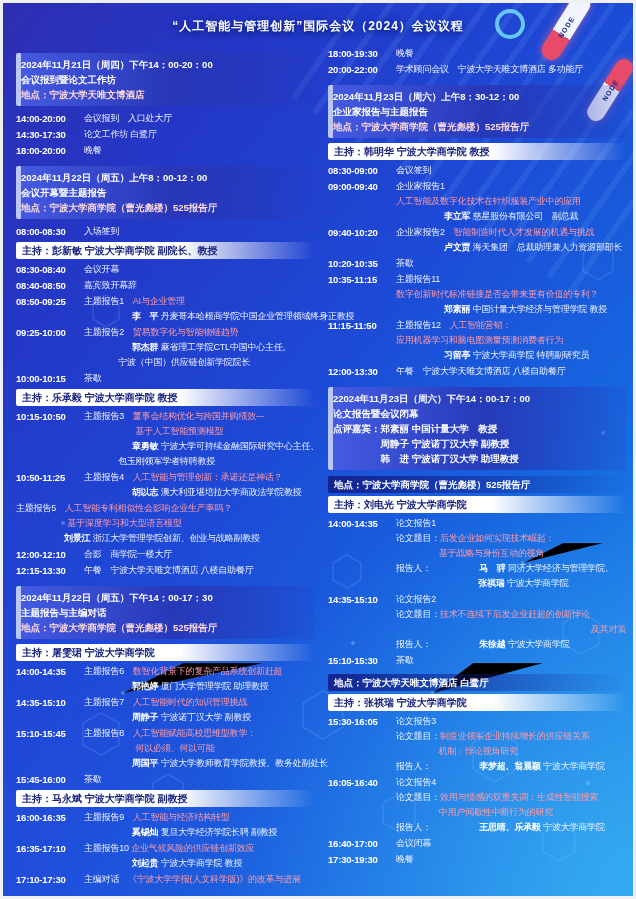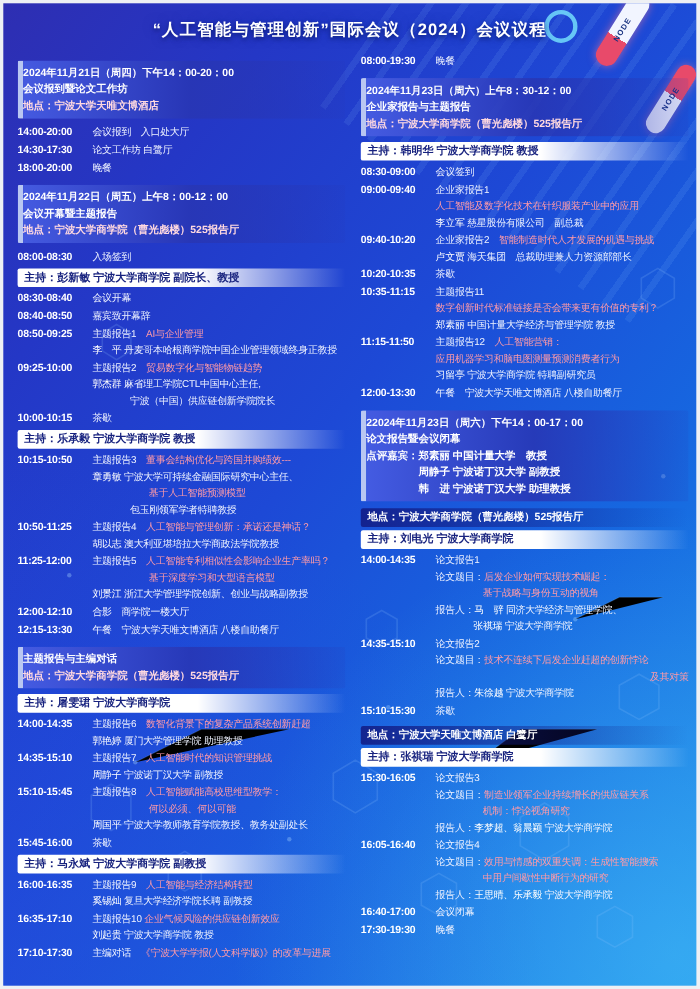--- a/index.html
+++ b/index.html
@@ -15,21 +15,21 @@
     opacity:.5;}
   .pill{position:absolute;border-radius:12px;display:flex;align-items:center;justify-content:center;
     font-size:7px;font-weight:bold;color:#16307e;letter-spacing:1px;}
   .pill-1{top:14px;right:30px;width:74px;height:20px;transform:rotate(-58deg);
     background:linear-gradient(90deg,#e84a6a 0 38%,#f2f5ff 38%);box-shadow:0 0 8px rgba(255,120,150,.6);}
   .pill-2{top:78px;right:-12px;width:70px;height:18px;transform:rotate(-58deg);
     background:linear-gradient(90deg,#f2f5ff 0 55%,#e84a6a 55%);box-shadow:0 0 8px rgba(255,120,150,.5);}
   .ring{position:absolute;top:6px;right:108px;width:22px;height:22px;border-radius:50%;
     border:4px solid rgba(120,230,255,.8);}
   .title{position:relative;z-index:1;text-align:center;color:#ffffff;font-weight:bold;
-    font-size:15px;letter-spacing:1px;padding:15px 0 8px;
+    font-size:12px;letter-spacing:1px;padding:15px 0 8px;
     text-shadow:0 2px 4px rgba(0,10,60,.55),0 0 10px rgba(0,40,160,.5);}
   .cols{position:relative;z-index:1;display:flex;gap:14px;padding:2px 13px 0;}
   .col{width:298px;flex:0 0 auto;}
   
   .sec{margin:8px 0 5px;padding:4px 8px 4px 0;border-left:5px solid #b9c7f2;border-radius:2px;
     background:linear-gradient(90deg,rgba(70,92,226,.95) 0%,rgba(40,54,180,.88) 52%,rgba(40,54,180,.12) 100%);}
   .sec-line{color:#ffffff;font-weight:bold;font-size:9.5px;line-height:15px;white-space:nowrap;}
   .sec-loc{color:#ffd9e0;}
   
   .host{margin:3px 0;padding:2px 6px;border-radius:2px;font-size:10px;font-weight:bold;color:#18237f;
@@ -39,21 +39,21 @@
   .locline{margin:6px 0 2px;padding:2px 6px;font-size:9.5px;font-weight:bold;color:#ffffff;
     background:linear-gradient(90deg,rgba(18,26,130,.85) 0%,rgba(18,26,130,0) 100%);
     border-radius:2px;white-space:nowrap;line-height:13px;}
   
   .row{display:flex;margin:1px 0;}
   .time{flex:0 0 68px;color:#ffffff;font-weight:bold;font-size:9.5px;line-height:15px;letter-spacing:-.2px;}
   .content{flex:1;min-width:0;}
   .line{font-size:9px;line-height:15px;white-space:nowrap;letter-spacing:-.2px;}
   .s-w{color:#eef2ff;}
   .s-t{color:#ff9aa8;}
-  .s-b{color:#ffffff;font-weight:normal;}
+  .s-b{color:#ffffff;font-weight:bold;margin-left:48px;}
   svg.hexes{position:absolute;inset:0;width:100%;height:100%;}
 </style>
 </head>
 <body>
 
 <div class="poster">
   <div class="decor-layer">
     <svg class="hexes" viewBox="0 0 630 893" xmlns="http://www.w3.org/2000/svg">
       <g fill="none" stroke="rgba(150,200,255,0.18)" stroke-width="1.5">
         <path d="M80 720 l18 -10 18 10 v22 l-18 10 -18 -10 z"></path>
@@ -163,53 +163,53 @@
           <div class="time">10:00-10:15</div>
           <div class="content">
             <div class="line"><span class="s-w">茶歇</span></div>
           </div>
         </div>
         <div class="host">主持：乐承毅 宁波大学商学院 教授</div>
         <div class="row">
           <div class="time">10:15-10:50</div>
           <div class="content">
             <div class="line"><span class="s-w">主题报告3　</span><span class="s-t">董事会结构优化与跨国并购绩效---</span></div>
+            <div class="line" style="margin-left: 5.7em;"><span class="s-t">基于人工智能预测模型</span></div>
             <div class="line"><span class="s-b">章勇敏 </span><span class="s-w">宁波大学可持续金融国际研究中心主任、</span></div>
-            <div class="line" style="margin-left: 5.7em;"><span class="s-t">基于人工智能预测模型</span></div>
             <div class="line" style="margin-left: 3.8em;"><span class="s-w">包玉刚领军学者特聘教授</span></div>
           </div>
         </div>
         <div class="row">
           <div class="time">10:50-11:25</div>
           <div class="content">
             <div class="line"><span class="s-w">主题报告4　</span><span class="s-t">人工智能与管理创新：承诺还是神话？</span></div>
             <div class="line"><span class="s-b">胡以志 </span><span class="s-w">澳大利亚堪培拉大学商政法学院教授</span></div>
           </div>
         </div>
         <div class="row">
-          <div class="time">11:25-12:00</div>
           <div class="content">
             <div class="line"><span class="s-w">主题报告5　</span><span class="s-t">人工智能专利相似性会影响企业生产率吗？</span></div>
             <div class="line" style="margin-left: 5.7em;"><span class="s-t">基于深度学习和大型语言模型</span></div>
             <div class="line"><span class="s-b">刘景江 </span><span class="s-w">浙江大学管理学院创新、创业与战略副教授</span></div>
           </div>
         </div>
         <div class="row">
           <div class="time">12:00-12:10</div>
           <div class="content">
             <div class="line"><span class="s-w">合影　商学院一楼大厅</span></div>
           </div>
         </div>
         <div class="row">
           <div class="time">12:15-13:30</div>
           <div class="content">
             <div class="line"><span class="s-w">午餐　宁波大学天唯文博酒店 八楼自助餐厅</span></div>
           </div>
         </div>
         <div class="sec">
+          <div class="sec-line">2024年11月22日（周五）下午14：00-17：30</div>
           <div class="sec-line">主题报告与主编对话</div>
           <div class="sec-line sec-loc">地点：宁波大学商学院（曹光彪楼）525报告厅</div>
         </div>
         <div class="host">主持：屠雯珺 宁波大学商学院</div>
         <div class="row">
           <div class="time">14:00-14:35</div>
           <div class="content">
             <div class="line"><span class="s-w">主题报告6　</span><span class="s-t">数智化背景下的复杂产品系统创新赶超</span></div>
             <div class="line"><span class="s-b">郭艳婷 </span><span class="s-w">厦门大学管理学院 助理教授</span></div>
           </div>
@@ -252,23 +252,29 @@
         </div>
         <div class="row">
           <div class="time">17:10-17:30</div>
           <div class="content">
             <div class="line"><span class="s-w">主编对话　</span><span class="s-t">《宁波大学学报(人文科学版)》的改革与进展</span></div>
           </div>
         </div>
       </div>
     <div class="col">
         <div class="row">
-          <div class="time">08:00-19:30</div>
+          <div class="time">18:00-19:30</div>
           <div class="content">
             <div class="line"><span class="s-w">晚餐</span></div>
+          </div>
+        </div>
+        <div class="row">
+          <div class="time">20:00-22:00</div>
+          <div class="content">
+            <div class="line"><span class="s-w">学术顾问会议　宁波大学天唯文博酒店 多功能厅</span></div>
           </div>
         </div>
         <div class="sec">
           <div class="sec-line">2024年11月23日（周六）上午8：30-12：00</div>
           <div class="sec-line">企业家报告与主题报告</div>
           <div class="sec-line sec-loc">地点：宁波大学商学院（曹光彪楼）525报告厅</div>
         </div>
         <div class="host">主持：韩明华 宁波大学商学院 教授</div>
         <div class="row">
           <div class="time">08:30-09:00</div>

